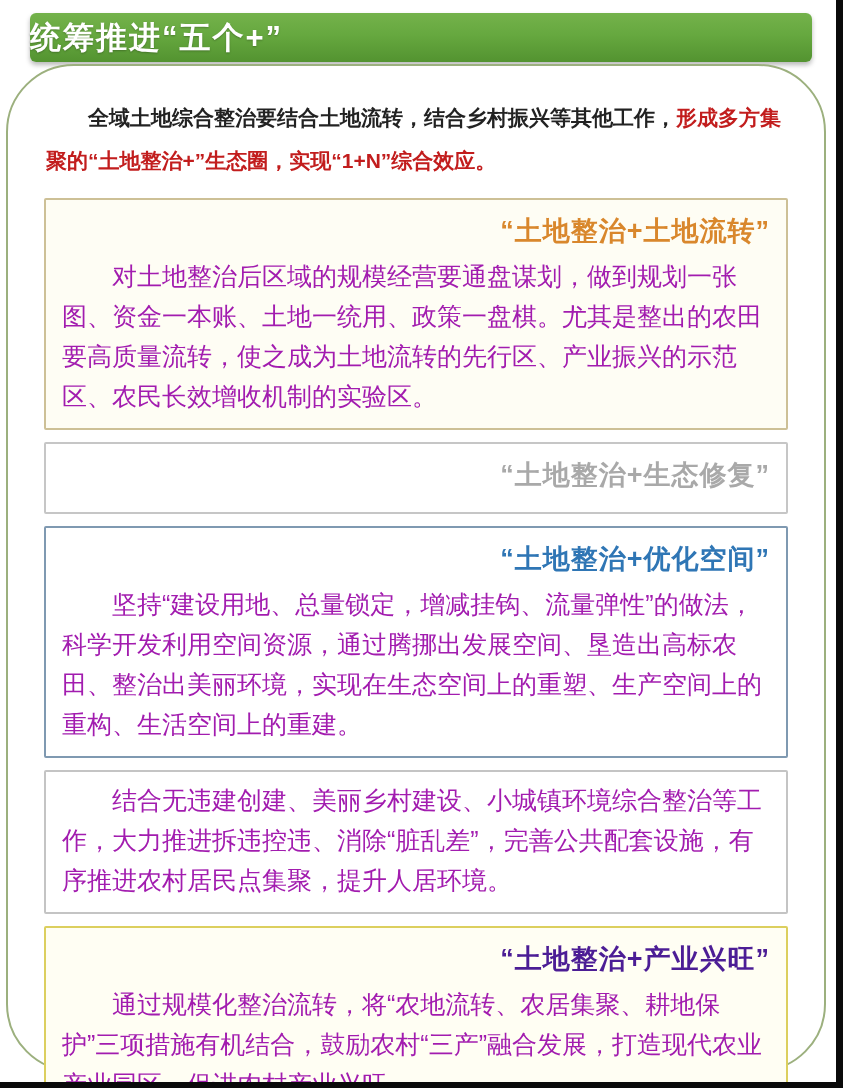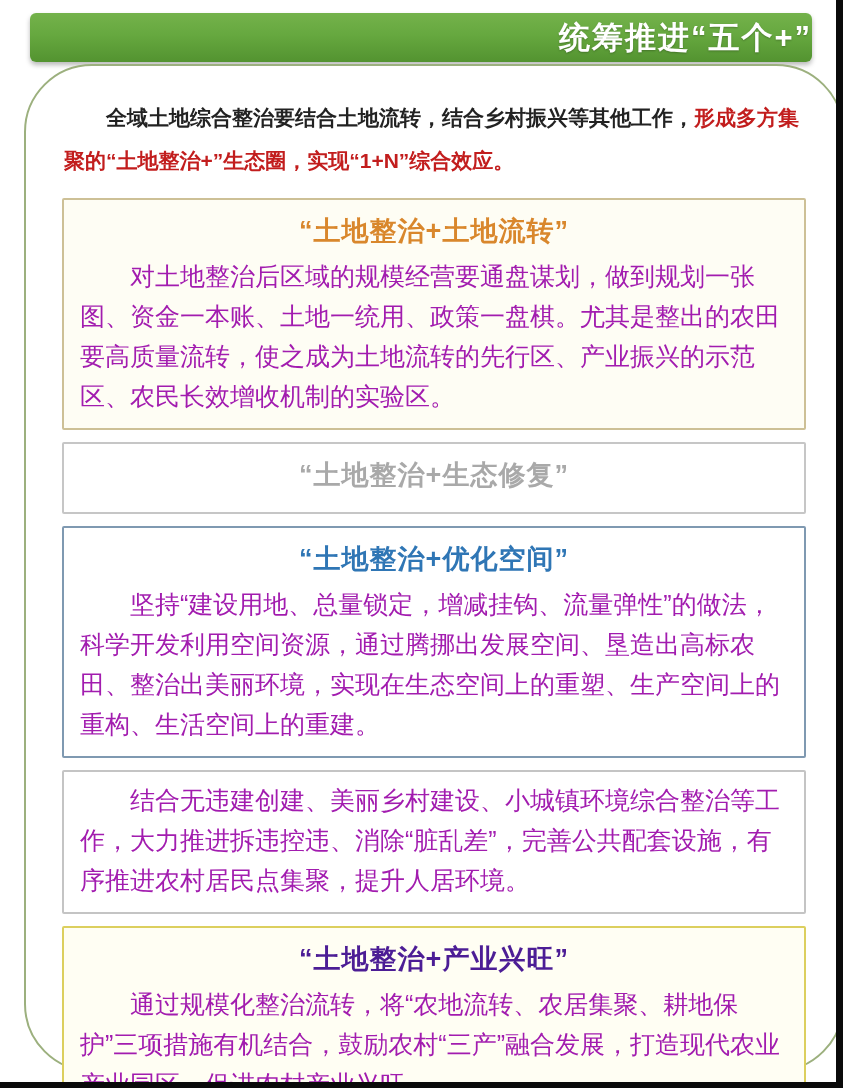--- a/index.html
+++ b/index.html
@@ -12,34 +12,34 @@
   }
 
   
   .banner {
     position: absolute;
     left: 30px; top: 13px;
     width: 782px; height: 49px;
     border-radius: 6px;
     background: linear-gradient(to bottom, #74b24b 0%, #66a83f 45%, #539330 100%);
     box-shadow: 0 3px 5px rgba(0,0,0,0.28);
-    display: flex; align-items: center; justify-content: flex-end;
+    display: flex; align-items: center; justify-content: flex-start;
   }
   .banner-title {
     color: #ffffff;
     font-size: 31px;
     font-weight: bold;
     letter-spacing: 2px;
     text-shadow: 0 1px 2px rgba(0,0,0,0.25);
   }
 
   
   .sheet {
     position: absolute;
-    left: 24px; top: 64px;
+    left: 6px; top: 64px;
     width: 820px; height: 1008px;
     border: 2px solid #9cb07e;
     border-radius: 68px;
     background: #ffffff;
     box-sizing: border-box;
     padding: 30px 36px 0 36px;
   }
 
   .intro {
     font-size: 21px;
@@ -58,21 +58,21 @@
   .section {
     border-width: 2px;
     border-style: solid;
     border-radius: 2px;
     box-sizing: border-box;
     padding: 8px 16px 12px 16px;
     margin-bottom: 12px;
     background: #ffffff;
   }
   .section-title {
-    text-align: center;
+    text-align: right;
     font-size: 27px;
     font-weight: bold;
     line-height: 42px;
     margin: 2px 0 4px 0;
     letter-spacing: 1px;
   }
   .section-body {
     font-size: 25px;
     line-height: 40px;
     color: #a21caf;

